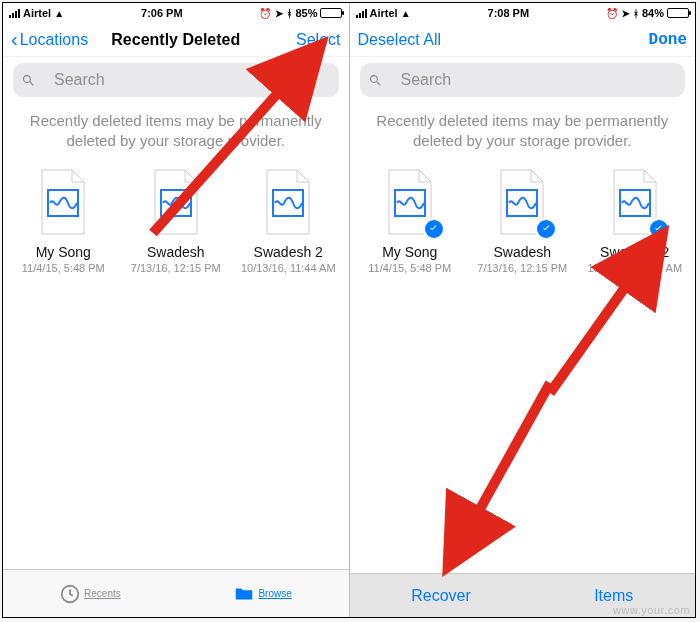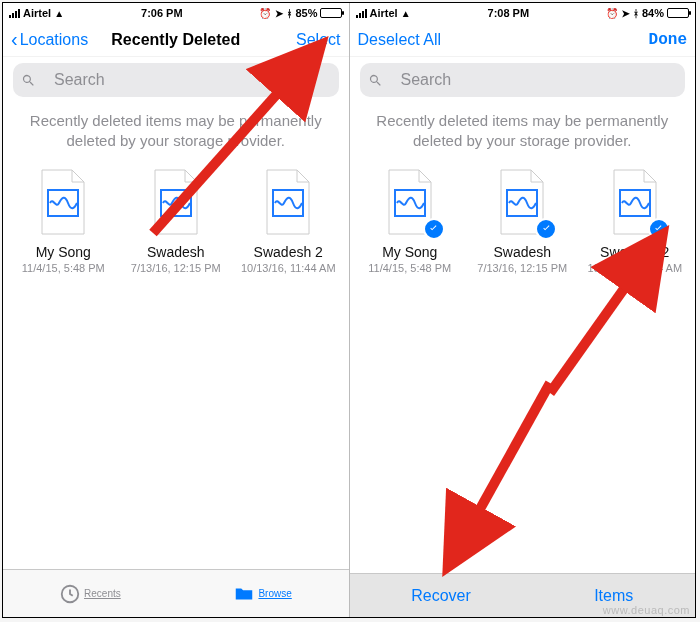--- a/index.html
+++ b/index.html
@@ -274,13 +274,13 @@
       <defs>
           <marker id="ah3" viewBox="0 0 10 10" refX="8" refY="5" markerWidth="8" markerHeight="8" orient="auto">
             <path d="M0 0L10 5L0 10z" fill="#e1261c"></path>
           </marker>
         </defs>
       <line x1="140" y1="10" x2="40" y2="190" stroke="#e1261c" stroke-width="10" marker-end="url(#ah3)"></line>
     </svg>
   </div>
 </div>
 
-<div class="watermark">www.deuaq.com</div>
+<div class="watermark">www.your.com</div>
 
 </body></html>

